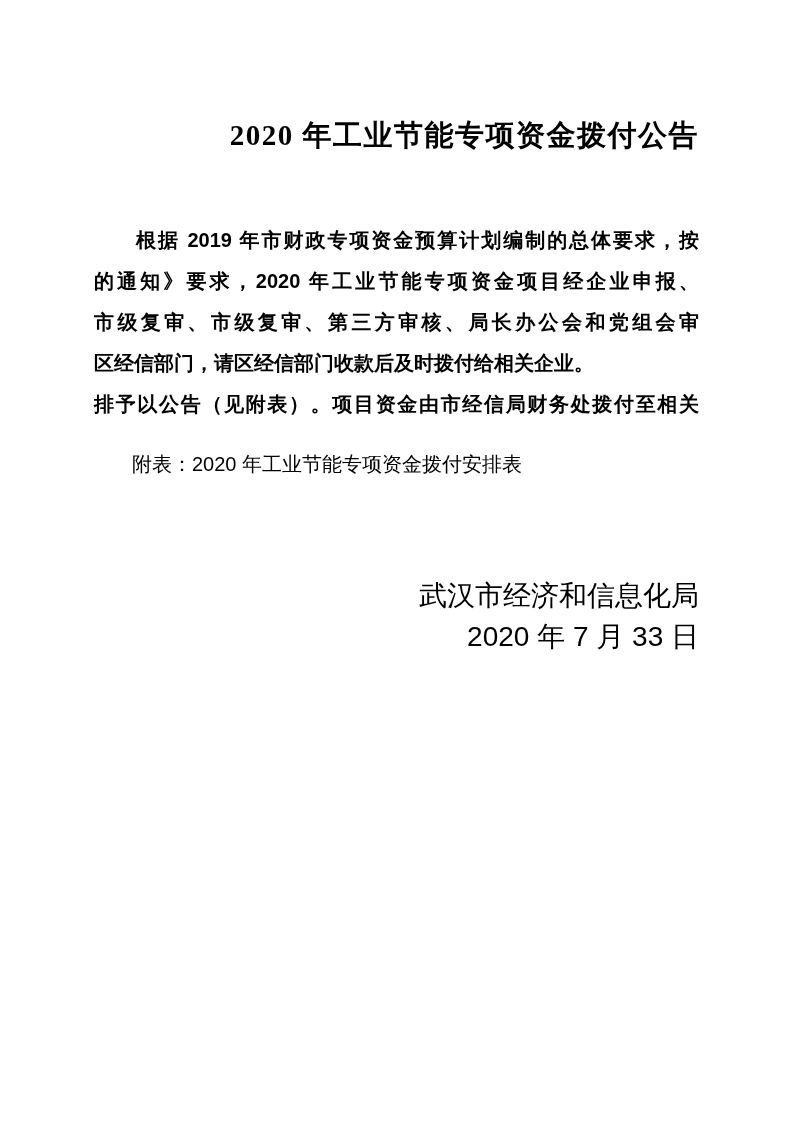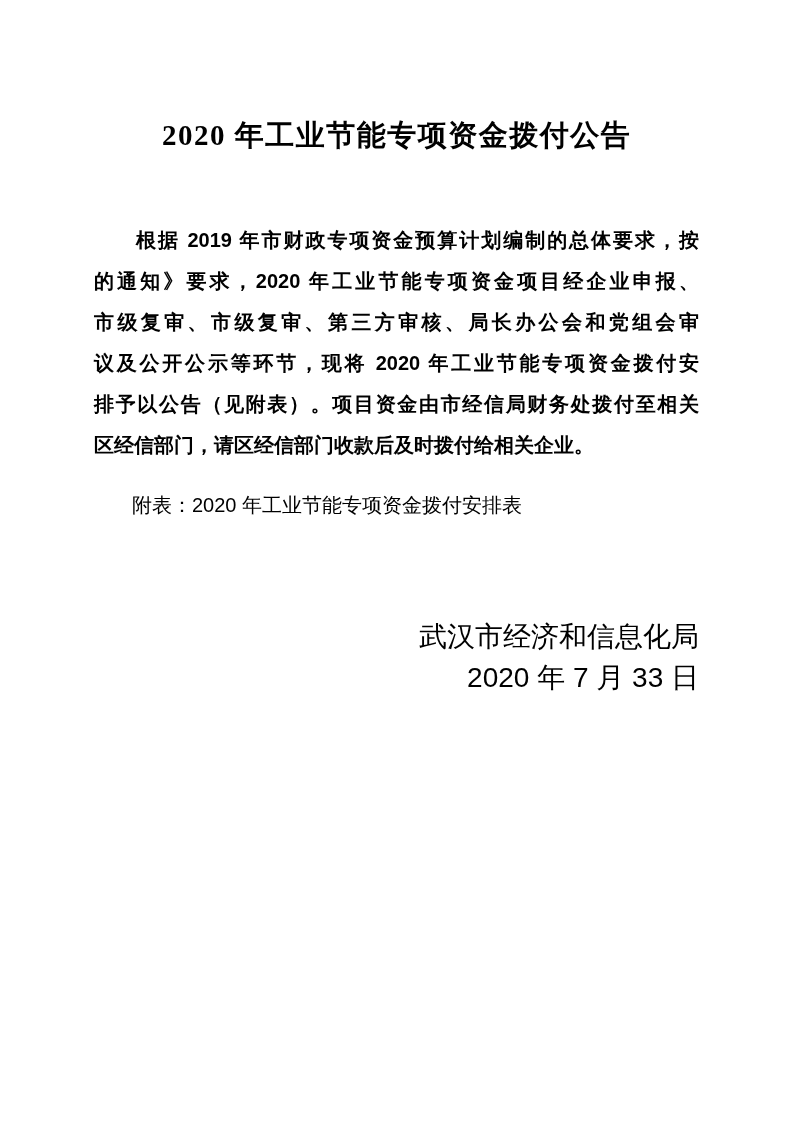--- a/index.html
+++ b/index.html
@@ -13,21 +13,21 @@
     height: 1122px;
     margin: 0 auto;
     background: #ffffff;
     color: #000000;
     font-family: "Liberation Sans", "DejaVu Sans", sans-serif;
     padding: 96px 94px 0 94px;
     position: relative;
     overflow: hidden;
   }
   .doc-title {
-    text-align: center;
+    text-align: right;
     font-family: "Liberation Serif", "DejaVu Serif", serif;
     font-weight: 700;
     font-size: 29px;
     line-height: 40px;
     letter-spacing: 1.5px;
     white-space: nowrap;
   }
   .para {
     margin-top: 65px;
   }
@@ -66,23 +66,22 @@
 <body>
 
 <div class="page">
 
   <h1 class="doc-title">2020 年工业节能专项资金拨付公告</h1>
 
   <div class="para">
       <div class="para-line first">根据 2019 年市财政专项资金预算计划编制的总体要求，按</div>
       <div class="para-line">的通知》要求，2020 年工业节能专项资金项目经企业申报、</div>
       <div class="para-line">市级复审、市级复审、第三方审核、局长办公会和党组会审</div>
-      <div class="para-line">议及公开公示等环节，现将 2020 年工业节能专项资金拨付安</div>
+      <div class="para-line last">区经信部门，请区经信部门收款后及时拨付给相关企业。</div>
       <div class="para-line">排予以公告（见附表）。项目资金由市经信局财务处拨付至相关</div>
-      <div class="para-line last">区经信部门，请区经信部门收款后及时拨付给相关企业。</div>
     </div>
 
   <div class="attachment">附表：2020 年工业节能专项资金拨付安排表</div>
 
   <div class="signature">
     <div class="signature-issuer">武汉市经济和信息化局</div>
     <div class="signature-date">2020 年 7 月 33 日</div>
   </div>
 
 </div>

